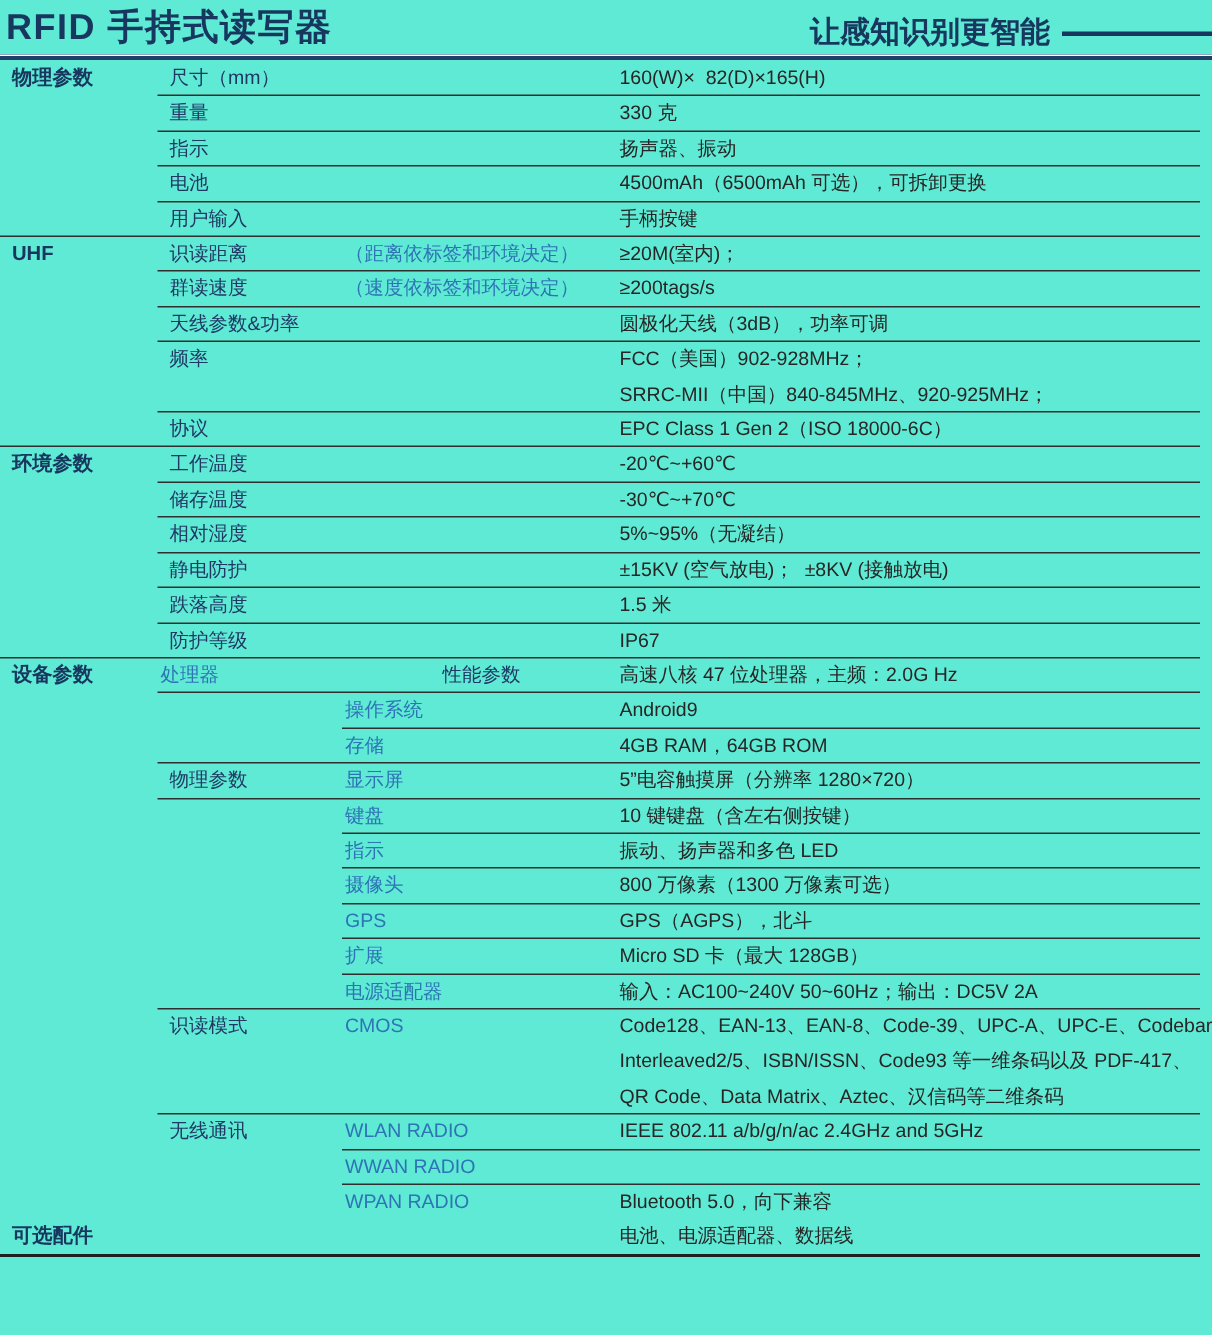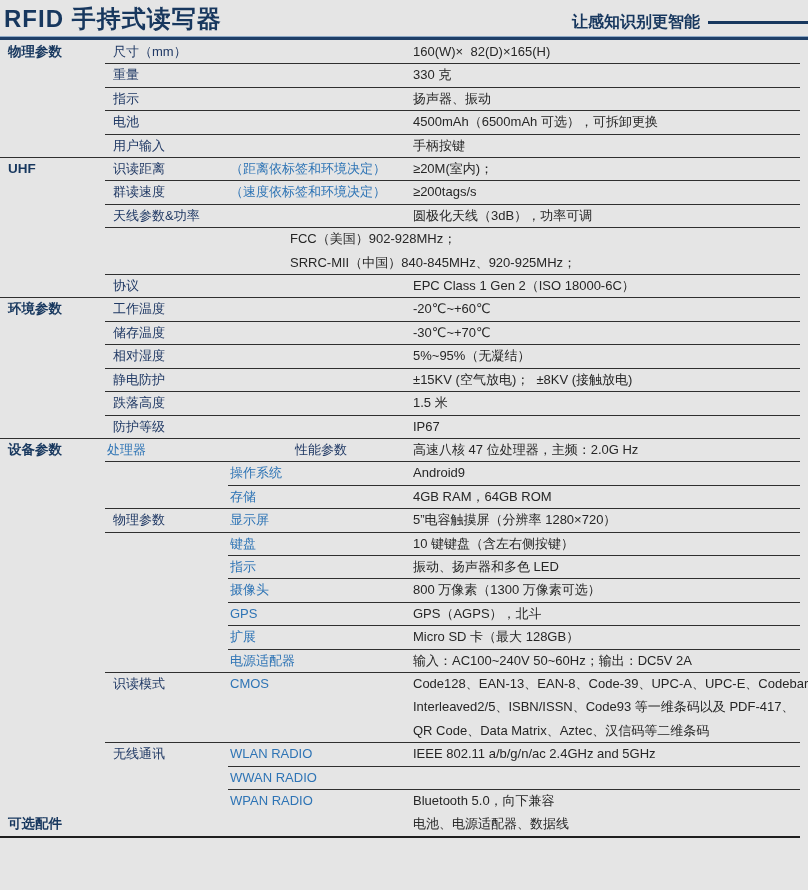--- a/index.html
+++ b/index.html
@@ -2,30 +2,30 @@
 <html><head>
 <meta charset="utf-8">
 <style>
   * { margin:0; padding:0; box-sizing:border-box; }
   html,body { background:#ffffff; }
   body {
     width:808px; height:890px;
     font-family:"Liberation Sans","DejaVu Sans",sans-serif;
     color:#262626; overflow:hidden;
   }
-  .page { position:relative; width:808px; height:890px; background:#e5e5e5; overflow:hidden; }
+  .page { position:relative; width:808px; height:890px; background:#5eead4; overflow:hidden; }
 
   
   .hdr { display:flex; align-items:flex-end; height:36px; padding:3px 0 2px 4px; }
   .title {
     font-size:24px; font-weight:bold; color:#17375E;
     letter-spacing:1px; white-space:nowrap; line-height:30px;
   }
   .slogan-wrap { flex:1; display:flex; align-items:center; justify-content:flex-end; padding-bottom:2px; }
-  .slogan { font-size:16px; font-weight:bold; color:#17375E; white-space:nowrap; line-height:20px; }
+  .slogan { font-size:20px; font-weight:bold; color:#17375E; white-space:nowrap; line-height:20px; }
   .slogan-dash { width:100px; height:3px; background:#17375E; margin-left:8px; }
 
   .hdr-divider {
     height:4px; width:808px;
     background:linear-gradient(to bottom,#8EA9C6 0 1px,#ffffff 1px 1.5px,#1F3F68 1.5px 100%);
   }
 
   
   .table { width:808px; }
   .row { position:relative; display:flex; align-items:flex-start; }
@@ -123,20 +123,21 @@
     <div class="c c1"></div>
     <div class="c c2">天线参数&amp;功率</div>
     <div class="c c3"></div>
     <div class="c c4">
           <div class="vline">圆极化天线（3dB），功率可调</div>
         </div>
   <div class="rule col2"></div>
       </div>
       <div class="row">
     <div class="c c1"></div>
+    <div class="c c2">频率</div>
     <div class="c c3"></div>
     <div class="c c4">
           <div class="vline">FCC（美国）902-928MHz；</div>
           <div class="vline">SRRC-MII（中国）840-845MHz、920-925MHz；</div>
         </div>
   <div class="rule col2"></div>
       </div>
       <div class="row">
     <div class="c c1"></div>
     <div class="c c2">协议</div>

